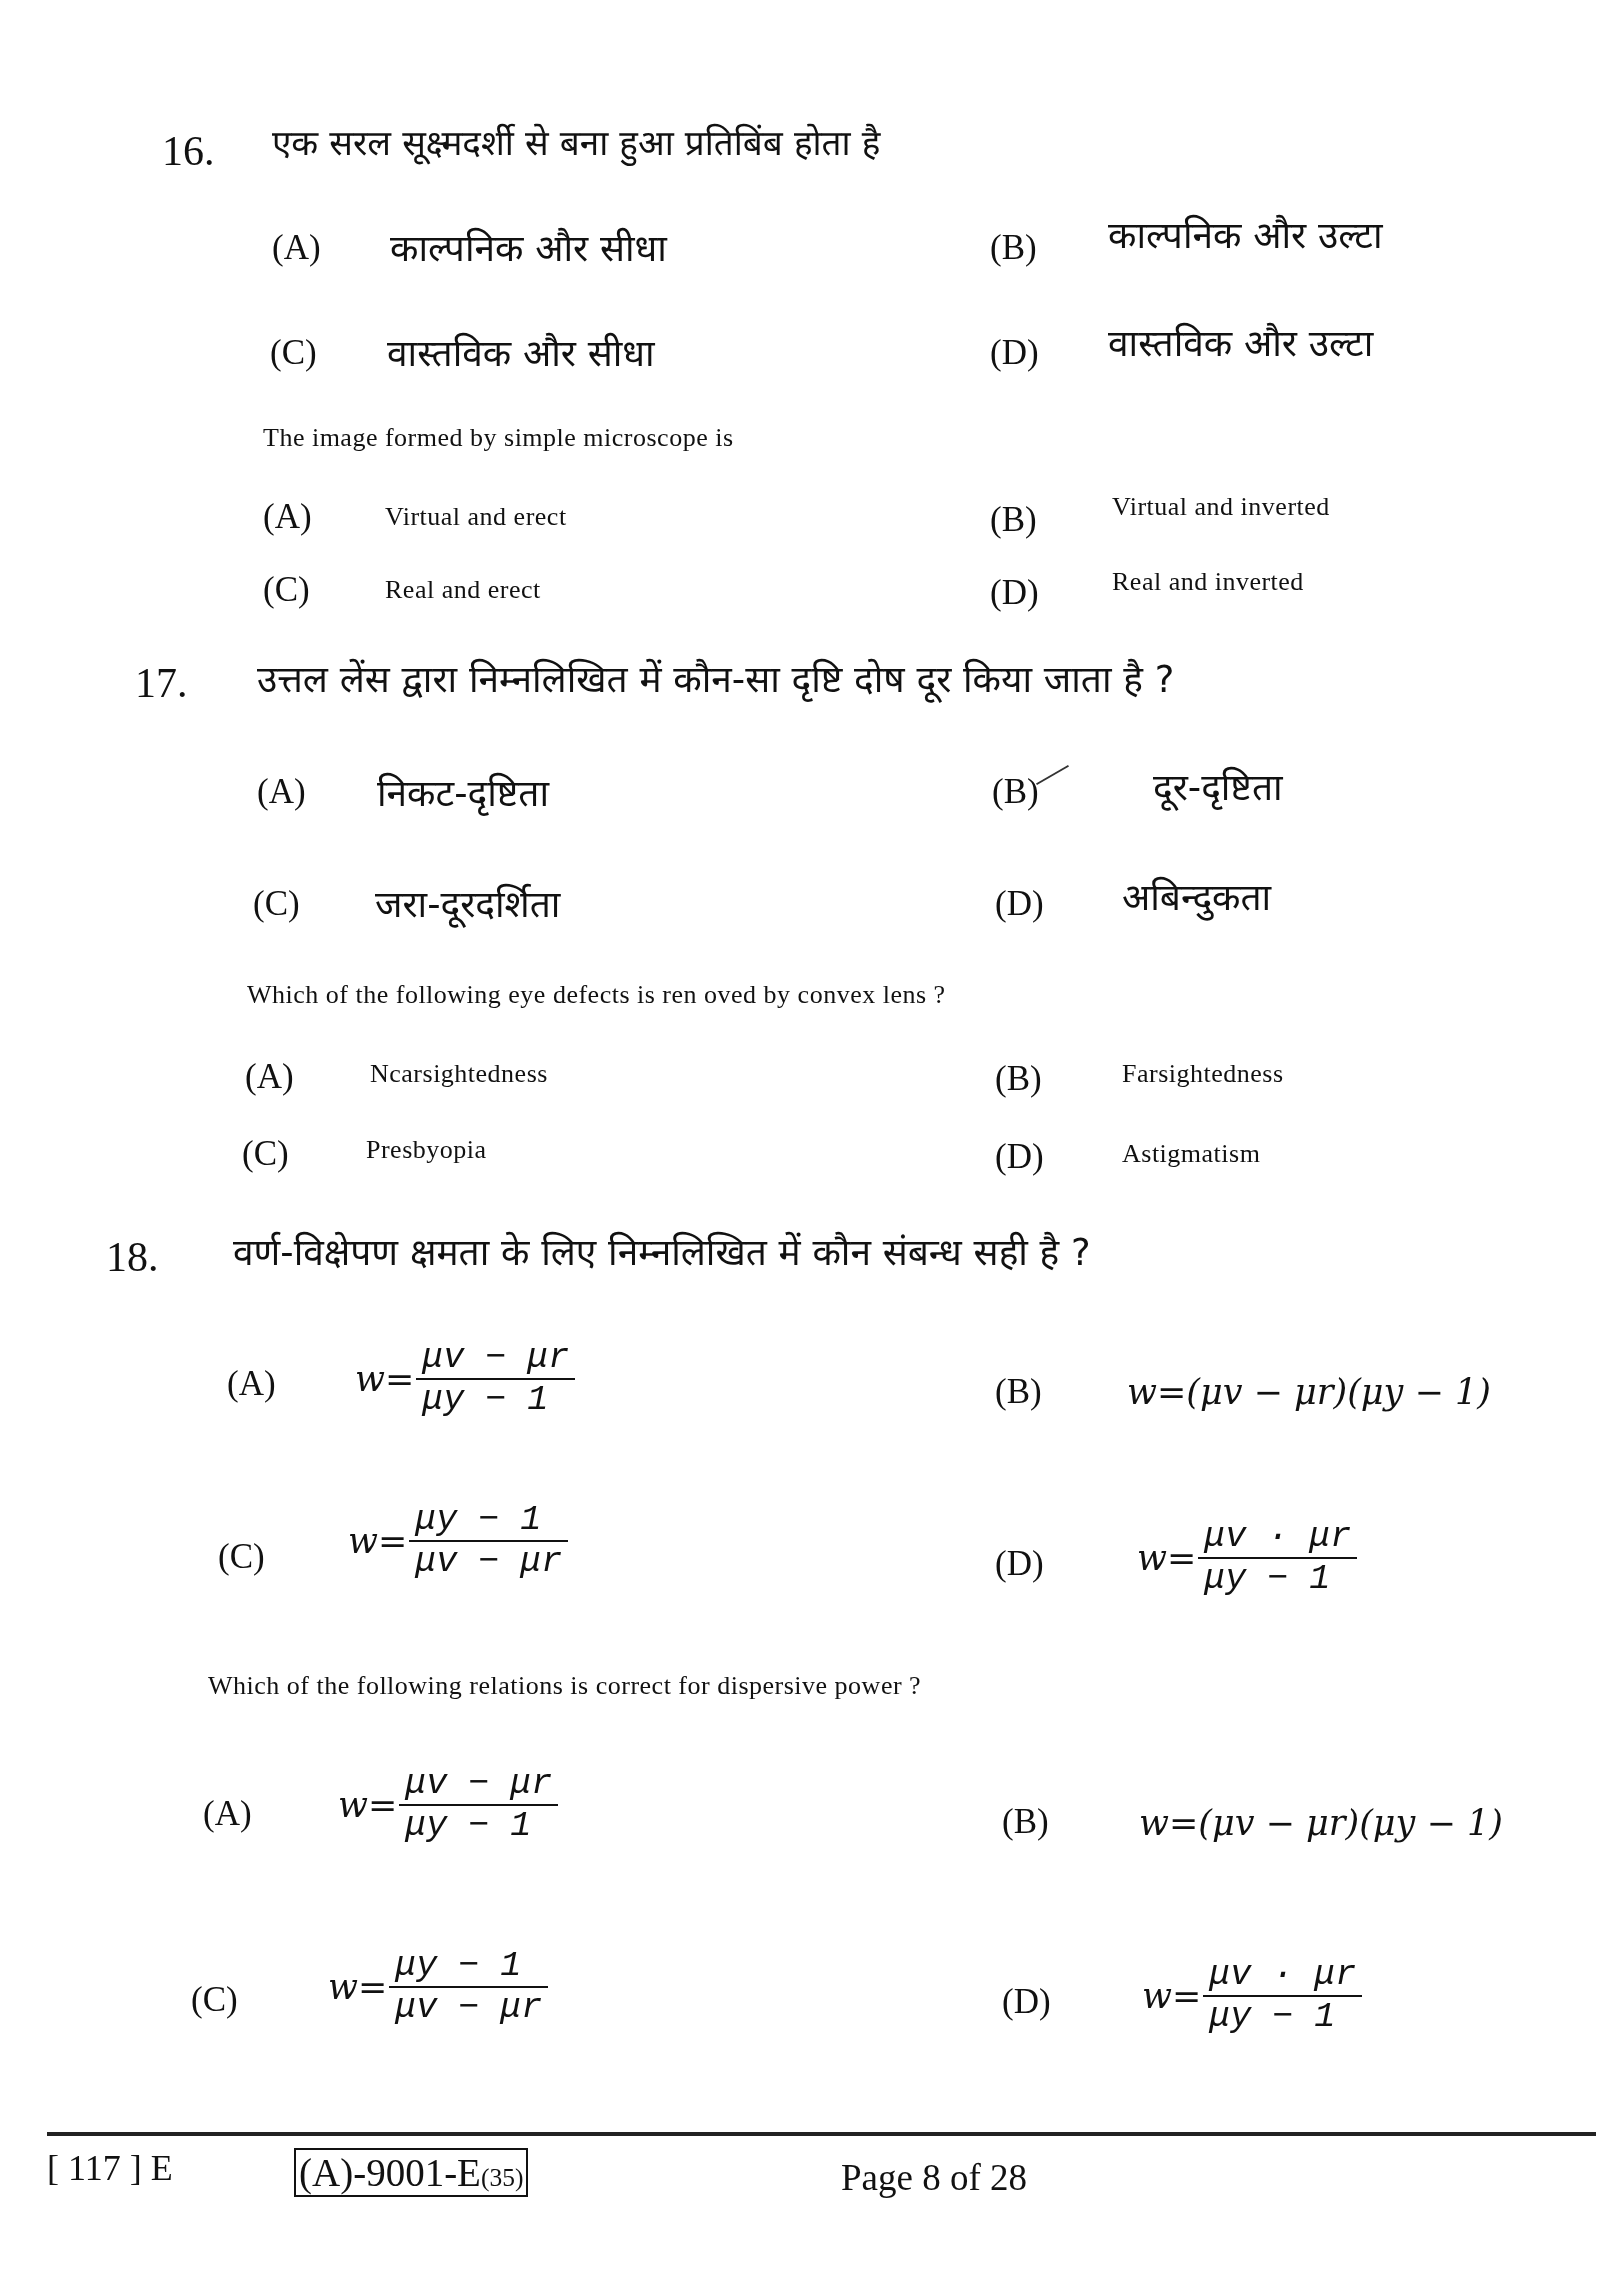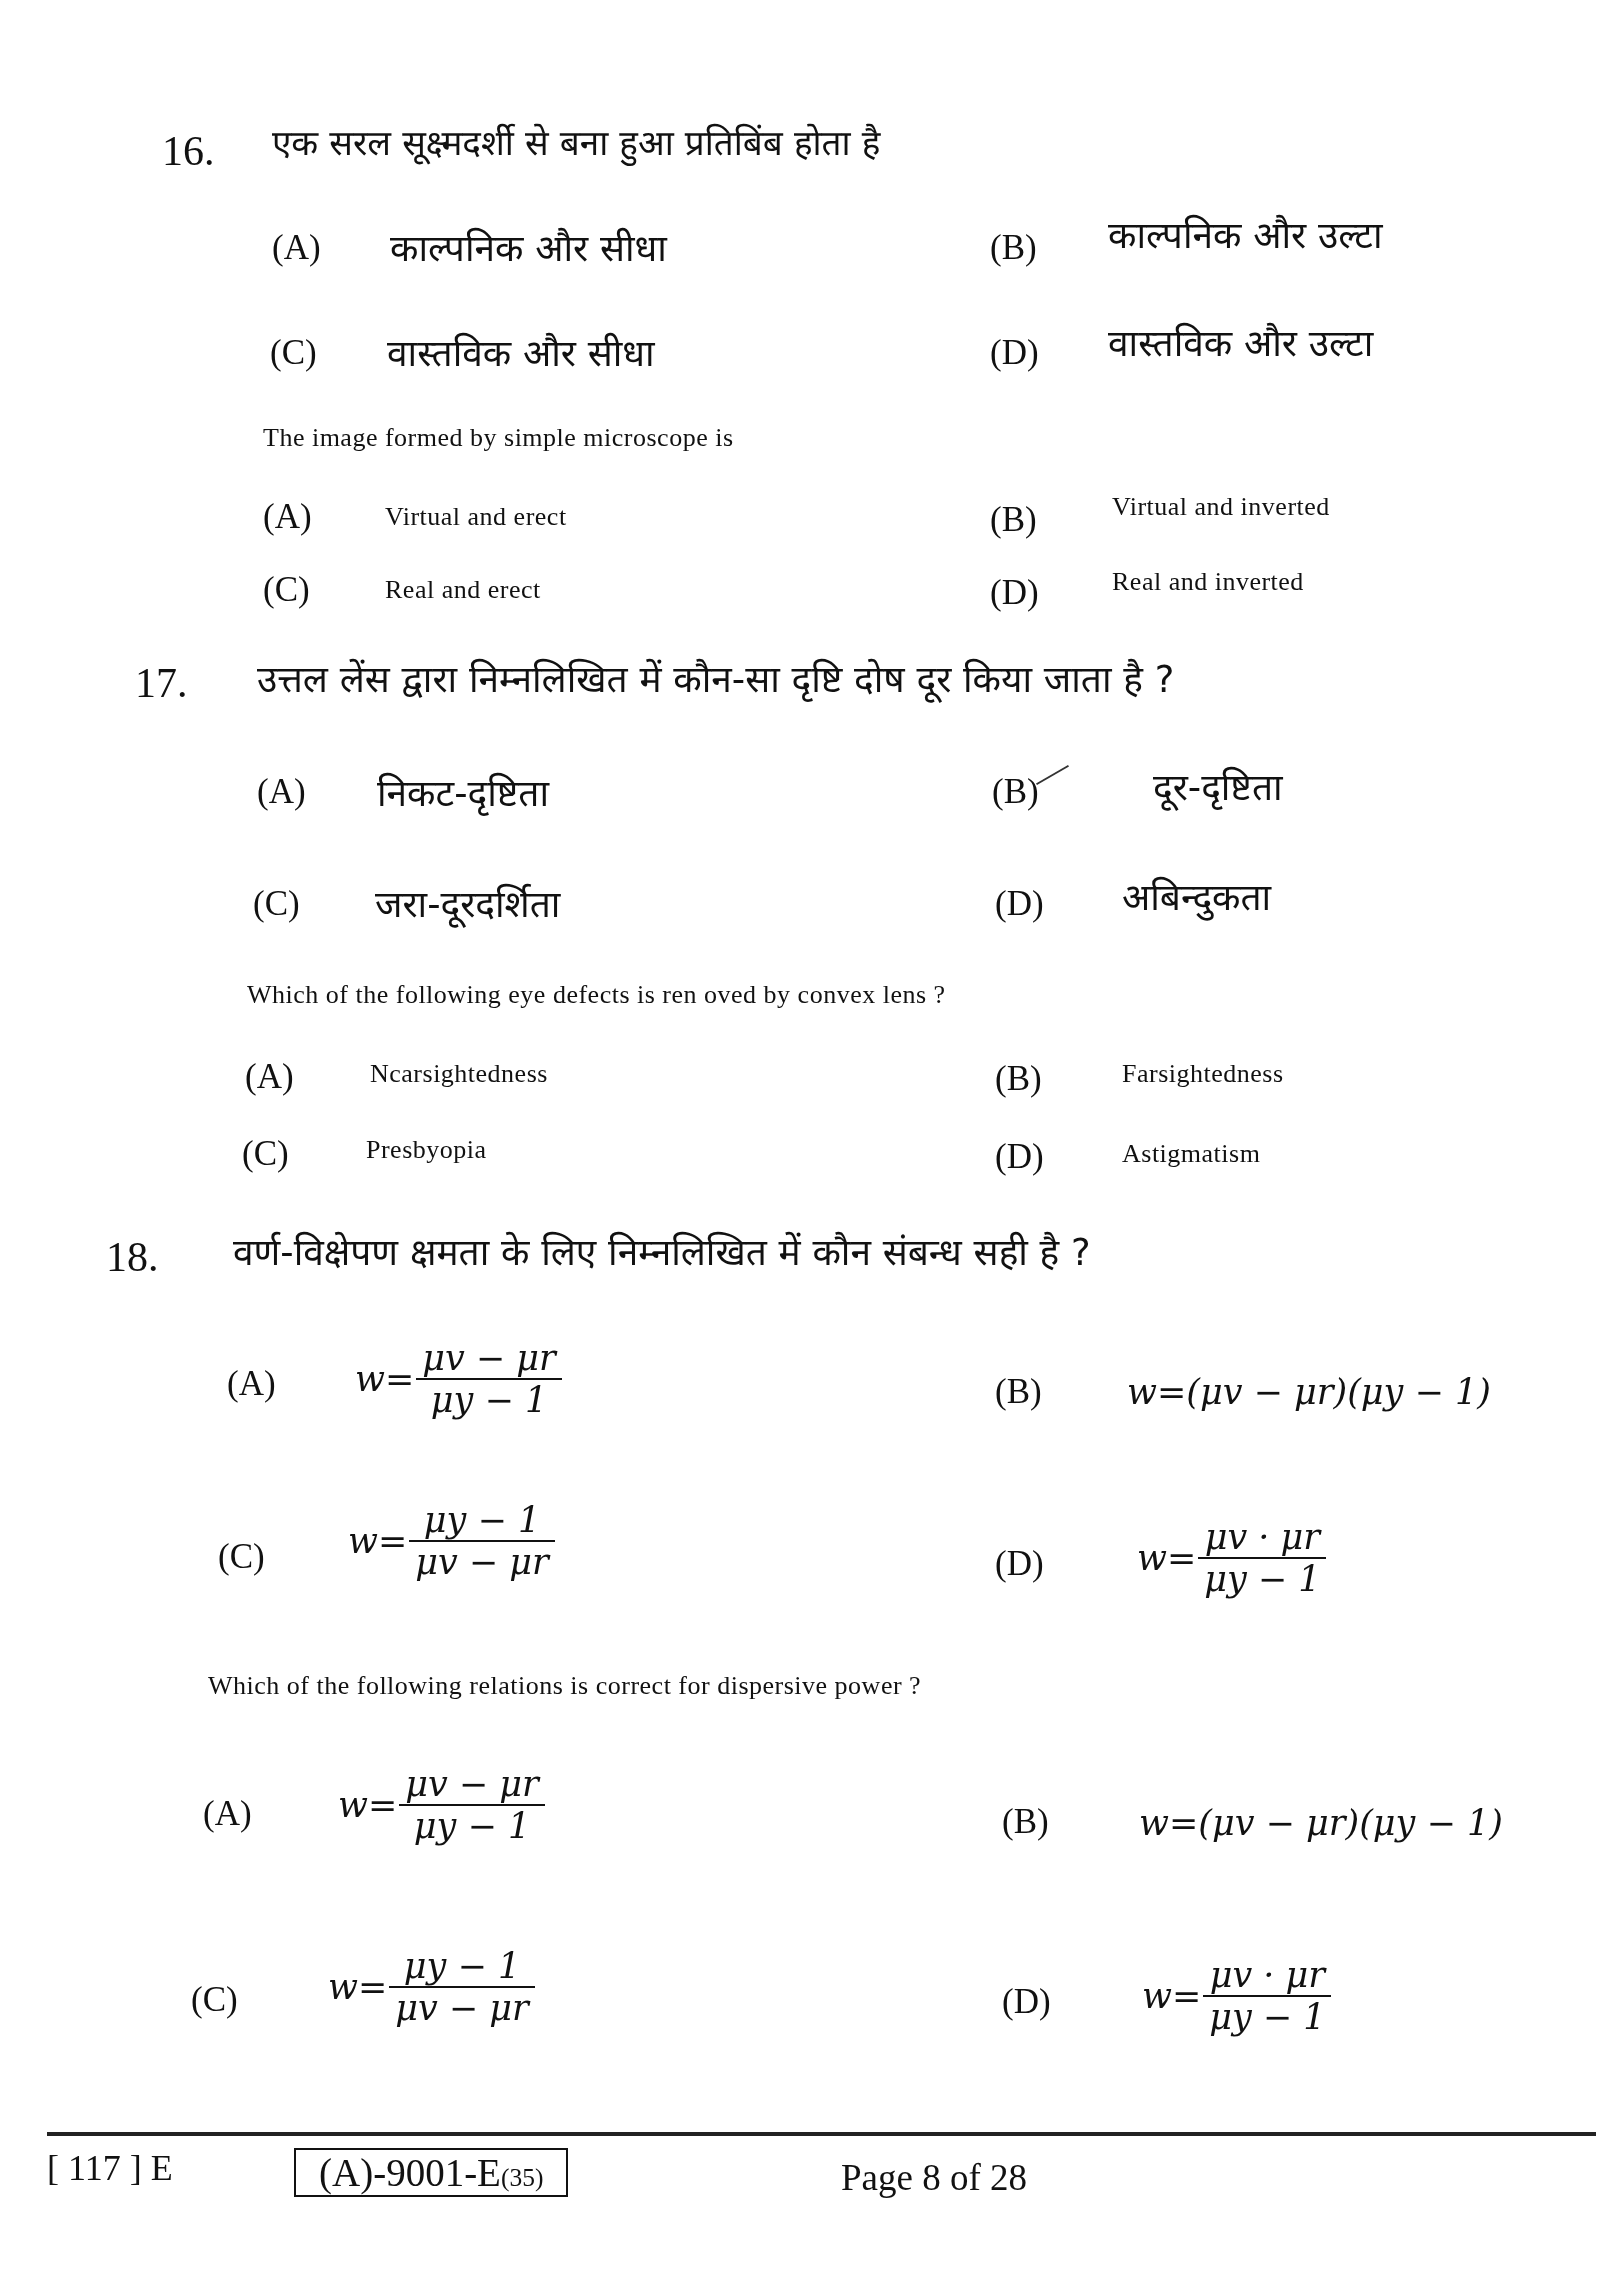--- a/index.html
+++ b/index.html
@@ -7,28 +7,28 @@
     width: 1621px; height: 2293px; background: #ffffff; position: relative;
     font-family: "Liberation Serif", "DejaVu Serif", serif; color: #111;
     overflow: hidden;
   }
   .abs { position: absolute; white-space: nowrap; }
   .qnum { font-size: 42px; }
   .hi { font-family: "DejaVu Sans", sans-serif; font-size: 37px; }
   .en { font-size: 26px; letter-spacing: 0.5px; }
   .lbl { font-size: 35px; }
   .math { font-family: "DejaVu Serif", serif; font-style: italic; font-size: 35px; }
-  .frac { display: inline-flex; flex-direction: column; align-items: center; vertical-align: middle; }
+  .frac { display: inline-flex; flex-direction: column; vertical-align: middle; font-family: Liberation Mono, monospace; }
   .frac .num, .frac .den { padding: 0 5.9px; font-size: 35px; line-height: 1.15; }
   .frac .bar { width: 100%; border-top: 2.9px solid #111; }
   .eq { display: inline-flex; align-items: center; }
   .eq .w { margin-right: 2px; }
   .mark { position: absolute; border-top: 2px solid #333; transform: rotate(-30deg); }
   .footer-line { position: absolute; left: 47px; top: 2132px; width: 1549px; border-top: 4.9px solid #222; }
-  .code-box { border: 2px solid #111; padding: 0 23px; }
+  .code-box { border: 2px solid #111; padding: 0 3px; }
   .footer { font-size: 36px; }
 </style>
 </head>
 <body>
 
 <div class="abs qnum" style="left:162px;top:127px;">16.</div>
 <div class="abs hi" style="left:272px;top:118px;font-size:35px;">एक सरल सूक्ष्मदर्शी से बना हुआ प्रतिबिंब होता है</div>
 
 <div class="abs lbl" style="left:272px;top:228px;">(A)</div>
 <div class="abs hi" style="left:390px;top:221px;">काल्पनिक और सीधा</div>

